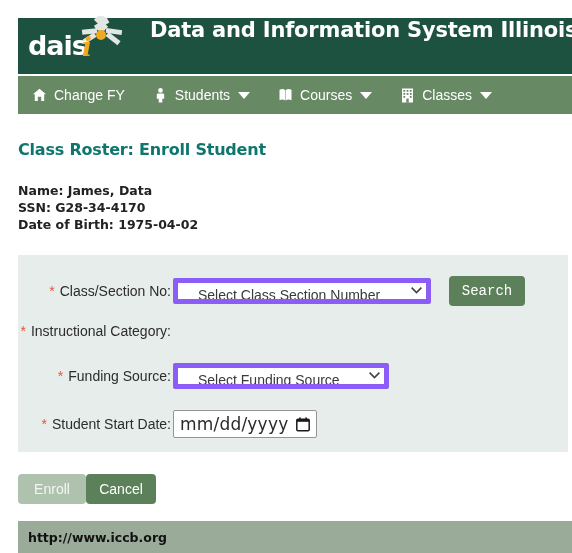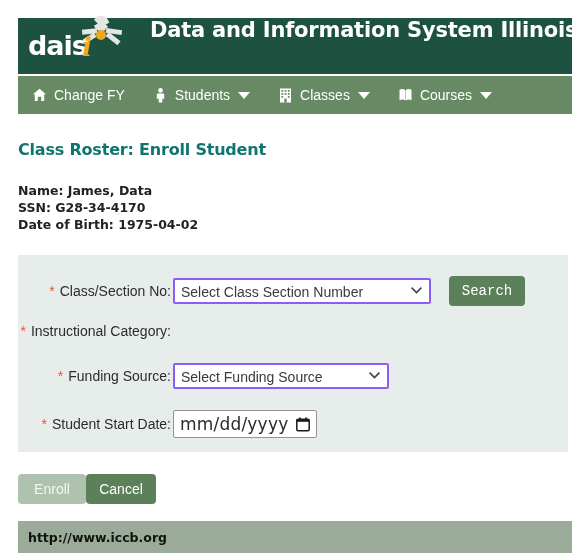--- a/index.html
+++ b/index.html
@@ -177,24 +177,24 @@
     box-sizing: border-box;
   }
 
   select.styled {
     -webkit-appearance: none;
     appearance: none;
     font-family: "Liberation Sans", sans-serif;
     font-size: 14px;
     color: #3a3a3a;
     background: #ffffff;
-    border: 2px solid #8b5cf6;
+    border: 5px solid #8b5cf6;
     border-radius: 2px;
     height: 26px;
-    padding: 0 28px 0 6px;
+    padding: 0 28px 0 20px;
     box-sizing: border-box;
     line-height: 24px;
   }
   .select-wrap {
     position: relative;
     display: inline-block;
   }
   .select-wrap .chev {
     position: absolute;
     right: 9px;
@@ -317,50 +317,50 @@
           <circle cx="5.5" cy="2.4" r="2.3" fill="#ffffff"></circle>
           <path d="M3 5.4 h5 a1.2 1.2 0 0 1 1.2 1.2 v4.1 h-1.9 v3.8 h-3.6 v-3.8 h-1.9 v-4.1 a1.2 1.2 0 0 1 1.2 -1.2 z" fill="#ffffff"></path>
         </svg>
     </span>
     <span>Students</span>
     <span class="caret"></span>
   </div>
 
   <div class="nav-item">
     <span class="nav-icon">
+      <svg width="15" height="14" viewBox="0 0 15 14">
+          <path d="M1.5 1.8 C4 0.6 6 1 7.3 2.2 L7.3 12.6 C6 11.4 4 11 1.5 12.2 Z" fill="#ffffff"></path>
+          <path d="M13.5 1.8 C11 0.6 9 1 7.7 2.2 L7.7 12.6 C9 11.4 11 11 13.5 12.2 Z" fill="#ffffff"></path>
+        </svg>
+    </span>
+    <span>Courses</span>
+    <span class="caret"></span>
+  </div>
+
+  <div class="nav-item">
+    <span class="nav-icon">
       <svg width="13" height="15" viewBox="0 0 13 15">
           <rect x="1" y="0.5" width="11" height="14" fill="#ffffff"></rect>
           <g fill="#678a64">
             <rect x="2.4" y="2" width="1.8" height="1.8"></rect>
             <rect x="5.6" y="2" width="1.8" height="1.8"></rect>
             <rect x="8.8" y="2" width="1.8" height="1.8"></rect>
             <rect x="2.4" y="5" width="1.8" height="1.8"></rect>
             <rect x="5.6" y="5" width="1.8" height="1.8"></rect>
             <rect x="8.8" y="5" width="1.8" height="1.8"></rect>
             <rect x="2.4" y="8" width="1.8" height="1.8"></rect>
             <rect x="8.8" y="8" width="1.8" height="1.8"></rect>
             <rect x="5.3" y="10.6" width="2.4" height="4"></rect>
           </g>
         </svg>
     </span>
     <span>Classes</span>
     <span class="caret"></span>
   </div>
 
-  <div class="nav-item">
-    <span class="nav-icon">
-      <svg width="15" height="14" viewBox="0 0 15 14">
-          <path d="M1.5 1.8 C4 0.6 6 1 7.3 2.2 L7.3 12.6 C6 11.4 4 11 1.5 12.2 Z" fill="#ffffff"></path>
-          <path d="M13.5 1.8 C11 0.6 9 1 7.7 2.2 L7.7 12.6 C9 11.4 11 11 13.5 12.2 Z" fill="#ffffff"></path>
-        </svg>
-    </span>
-    <span>Courses</span>
-    <span class="caret"></span>
-  </div>
-
 </div>
 
 <div class="page-title">Class Roster: Enroll Student</div>
 
 <div class="student-info">
   <div>Name: James, Data</div>
   <div>SSN: G28-34-4170</div>
   <div>Date of Birth: 1975-04-02</div>
 </div>
 

